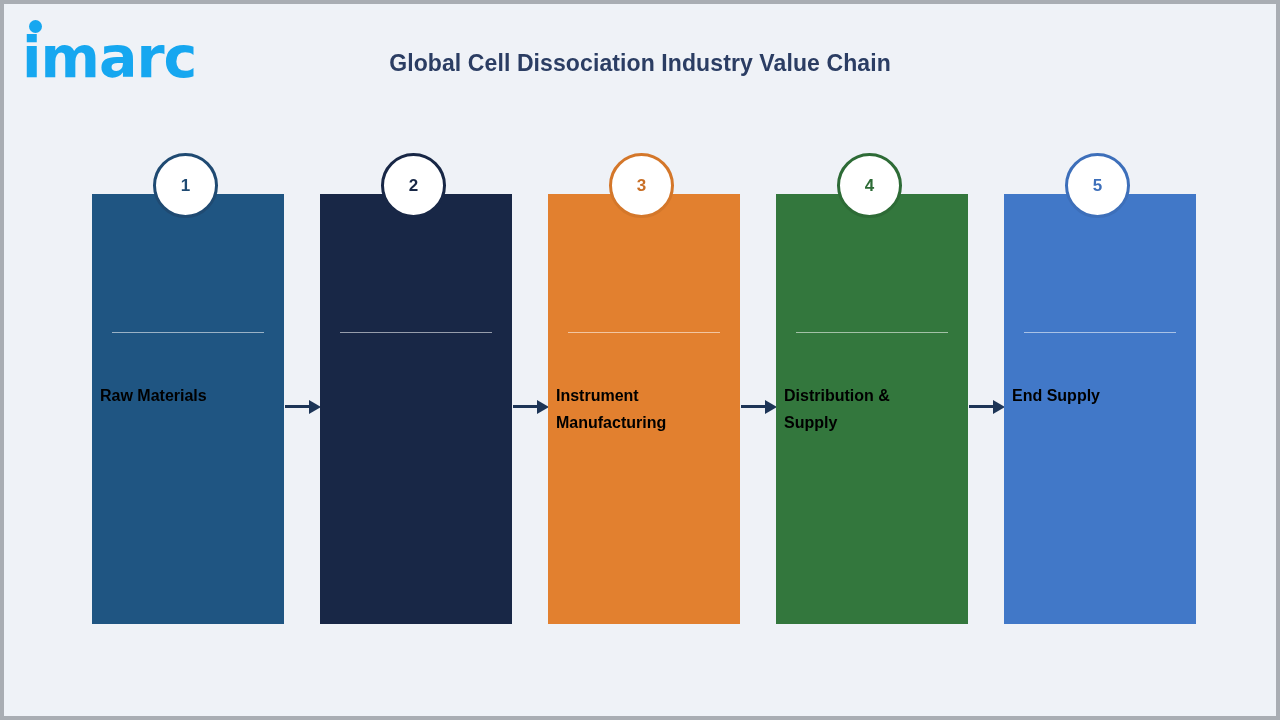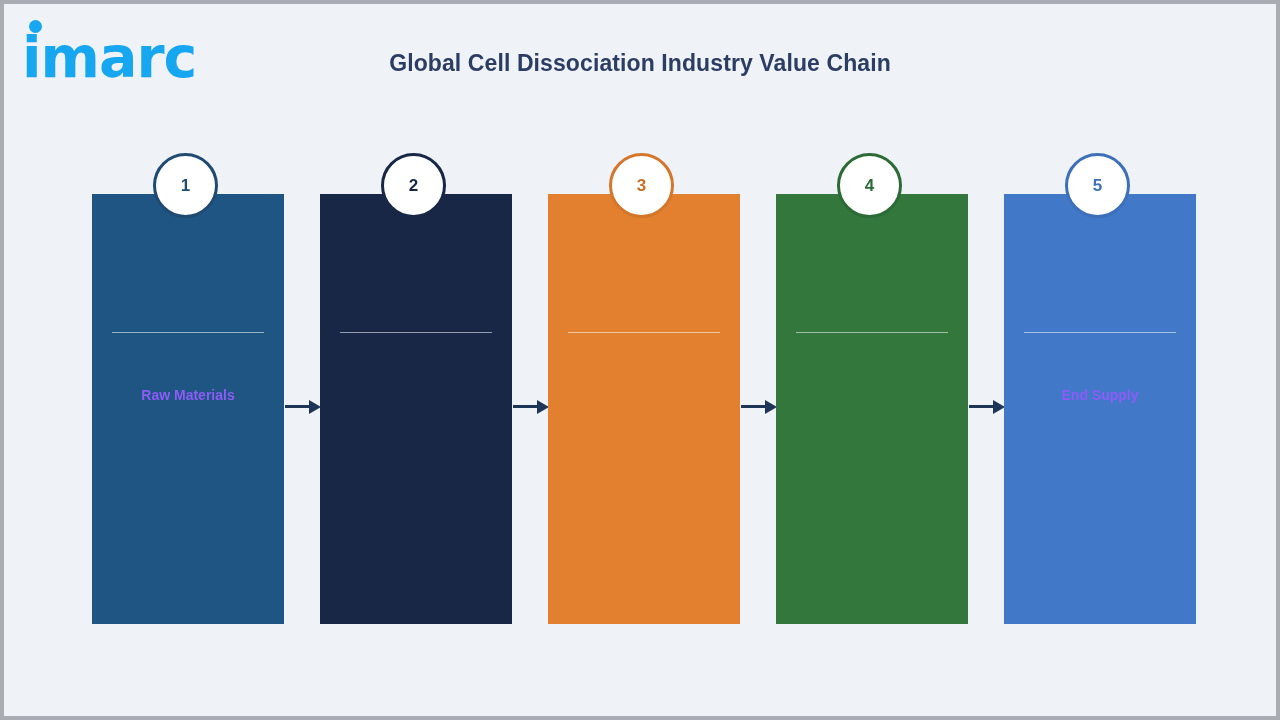--- a/index.html
+++ b/index.html
@@ -110,23 +110,23 @@
     top: 138px;
     width: 152px;
     height: 1px;
     background: rgba(255,255,255,0.55);
   }
   .label {
     position: absolute;
     left: 8px;
     top: 188px;
     width: 176px;
-    text-align: center;
-    color: #8b5cf6;
-    font-size: 14px;
+    text-align: left;
+    color: #000000;
+    font-size: 16px;
     font-weight: 700;
     line-height: 27px;
     white-space: pre-line;
   }
 
   
   .arrow {
     position: absolute;
     top: 396px;
     width: 36px;
@@ -179,29 +179,33 @@
         <div class="divider"></div>
         <div class="badge" style="border-color: rgb(24, 39, 70); color: rgb(24, 39, 70);">2</div>
       </div>
       <div class="arrow" style="left: 509px;">
         <div class="arrow-line" style="background: rgb(29, 53, 87);"></div>
         <div class="arrow-head" style="border-left-color: rgb(29, 53, 87);"></div>
       </div>
       <div class="stage" style="left: 544px;">
         <div class="card" style="background: rgb(226, 128, 47);"></div>
         <div class="divider"></div>
+        <div class="label">Instrument
+Manufacturing</div>
         <div class="badge" style="border-color: rgb(212, 119, 42); color: rgb(201, 111, 38);">3</div>
       </div>
       <div class="arrow" style="left: 737px;">
         <div class="arrow-line" style="background: rgb(29, 53, 87);"></div>
         <div class="arrow-head" style="border-left-color: rgb(29, 53, 87);"></div>
       </div>
       <div class="stage" style="left: 772px;">
         <div class="card" style="background: rgb(51, 119, 61);"></div>
         <div class="divider"></div>
+        <div class="label">Distribution &amp;
+Supply</div>
         <div class="badge" style="border-color: rgb(45, 107, 54); color: rgb(45, 107, 54);">4</div>
       </div>
       <div class="arrow" style="left: 965px;">
         <div class="arrow-line" style="background: rgb(29, 53, 87);"></div>
         <div class="arrow-head" style="border-left-color: rgb(29, 53, 87);"></div>
       </div>
       <div class="stage" style="left: 1000px;">
         <div class="card" style="background: rgb(65, 120, 200);"></div>
         <div class="divider"></div>
         <div class="label">End Supply</div>

